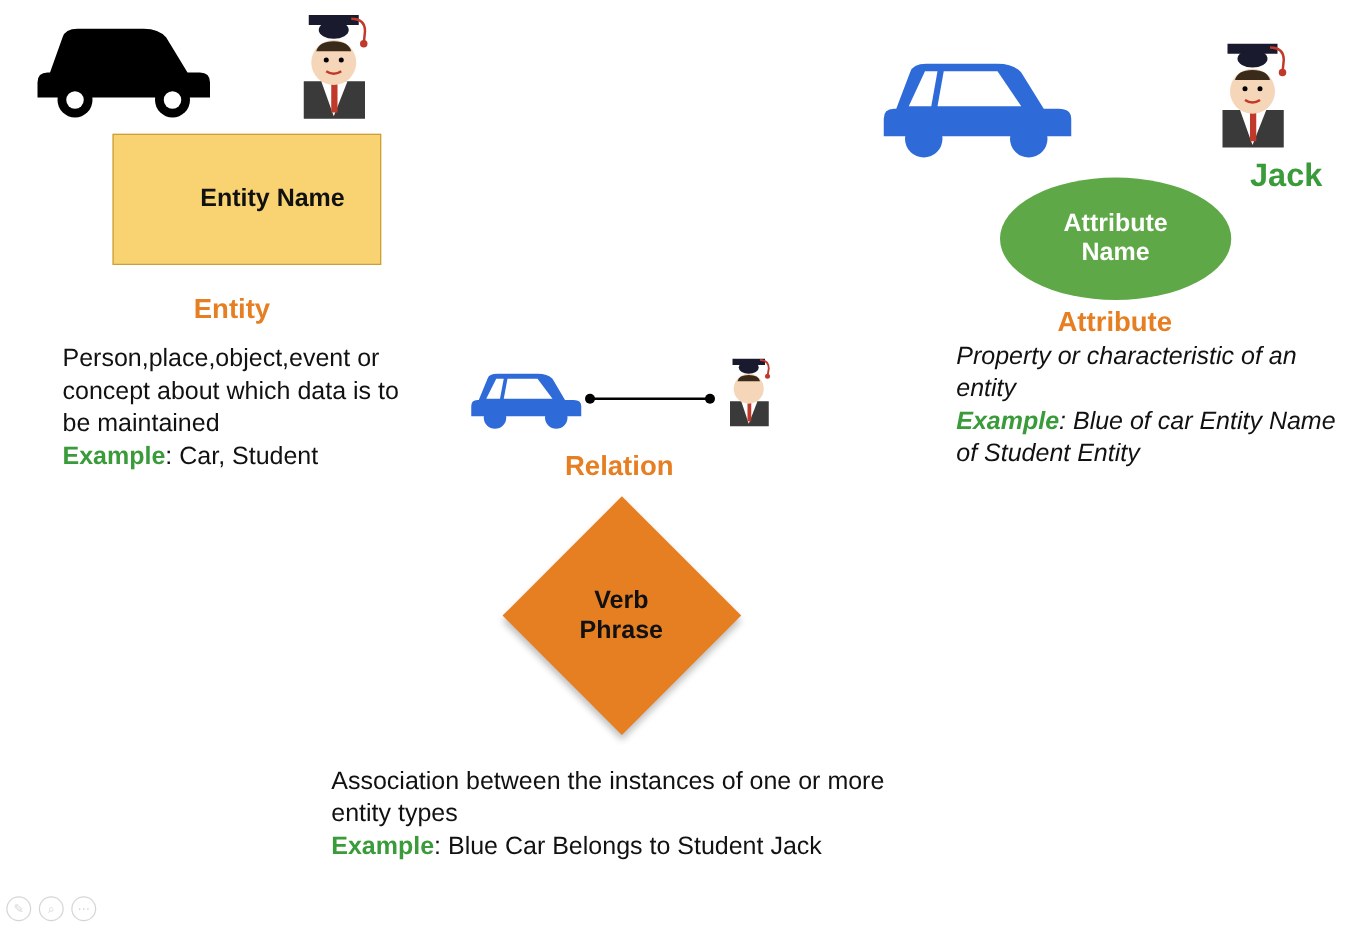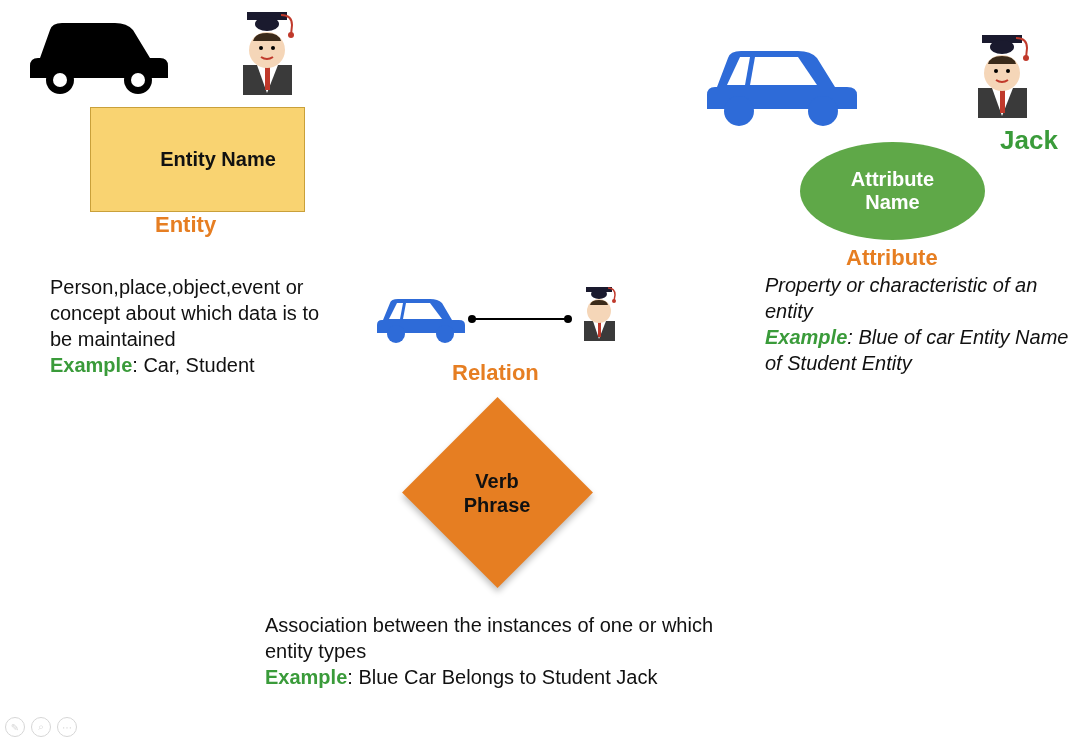--- a/index.html
+++ b/index.html
@@ -43,21 +43,21 @@
     <circle cx="36" cy="43" r="2" fill="#000"></circle>
     <circle cx="48" cy="43" r="2" fill="#000"></circle>
     <path d="M36 52 Q42 56 48 52" stroke="#c0392b" stroke-width="2" fill="none"></path>
   </svg>
 </div>
 
 <div class="abs entity-box" style="left:90px; top:107px; width:215px; height:105px;padding-left:41px;">
   <span>Entity Name</span>
 </div>
 
-<div class="abs section-label" style="left:155px; top:212px;">Entity</div>
+<div class="abs section-label" style="left:155px; top:234px;">Entity</div>
 
 <div class="abs desc" style="left:50px; top:258px; width:295px;margin-top:16px;">
   <span>Person,place,object,event or concept about which data is to be maintained</span><br>
   <span class="example-label">Example</span><span>: Car, Student</span>
 </div>
 
 <div class="abs" style="left:695px; top:35px;">
   <svg width="170" height="95" viewBox="0 0 170 95">
     <path d="M22 52 L33 23 Q35 16 46 16 L103 16 Q116 16 122 23 L140 52 L152 52 Q162 52 162 60 L162 74 L12 74 L12 60 Q12 52 20 52 Z" fill="#2e6bd8"></path>
     <path d="M45 22 L55 22 L50 50 L32 50 Z" fill="#fff"></path>
@@ -129,21 +129,21 @@
 <div class="abs section-label" style="left:452px; top:360px;">Relation</div>
 
 <div class="abs diamond" style="left:430px; top:425px; width:135px; height:135px; box-shadow: 3px 3px 6px rgba(0,0,0,0.25);">
   <div class="diamond-inner">
     <span>Verb</span><br>
     <span>Phrase</span>
   </div>
 </div>
 
 <div class="abs desc" style="left:265px; top:612px; width:470px;">
-  <span>Association between the instances of one or which entity types</span><br>
+  <span>Association between the instances of one or more entity types</span><br>
   <span class="example-label">Example</span><span>: Blue Car Belongs to Student Jack</span>
 </div>
 
 <div class="abs bottom-icons" style="left:5px; bottom:5px;">
   <div class="bottom-icon">✎</div>
   <div class="bottom-icon">⌕</div>
   <div class="bottom-icon">⋯</div>
 </div>
 
 </body></html>

